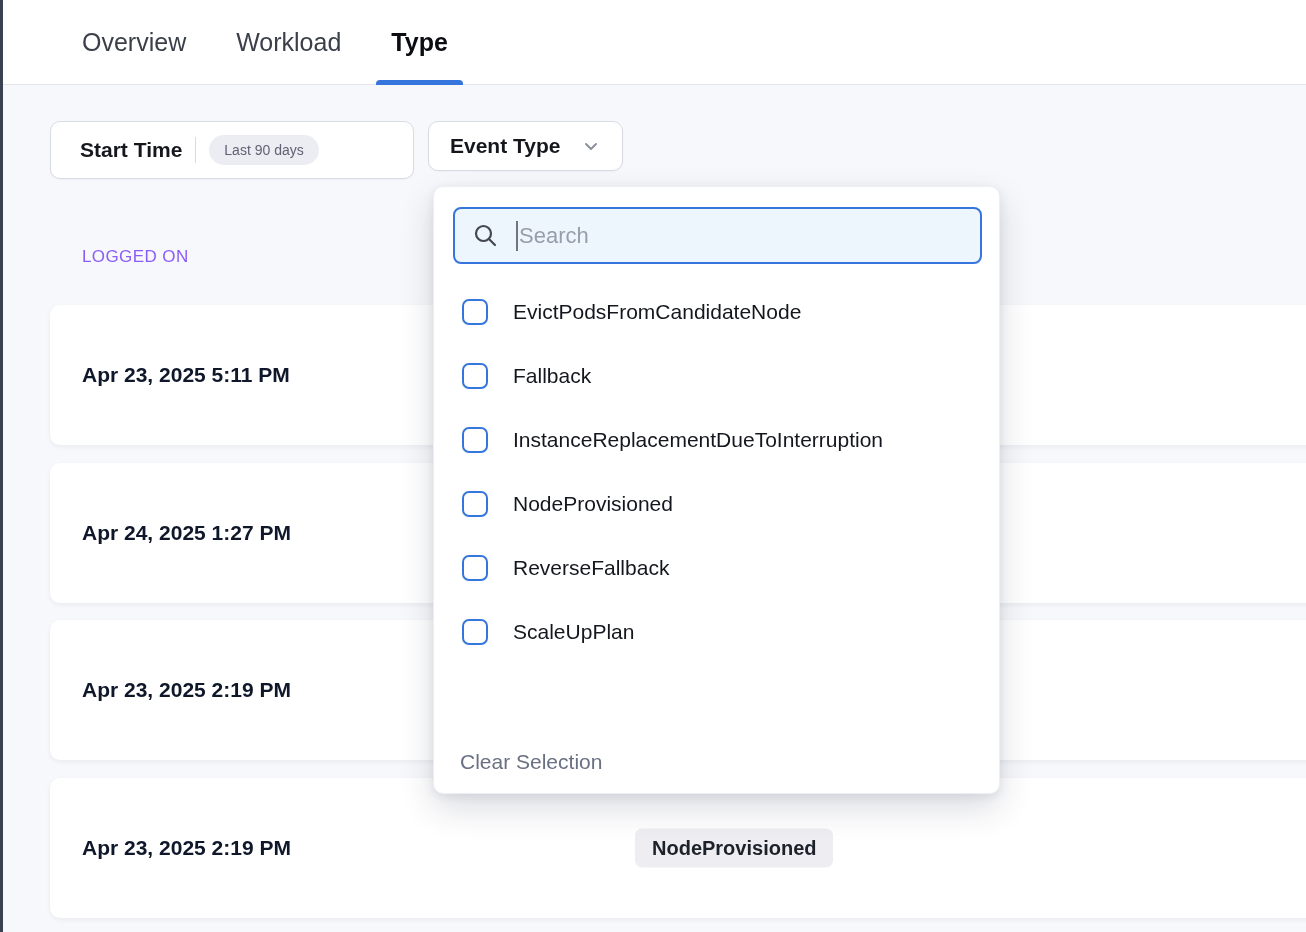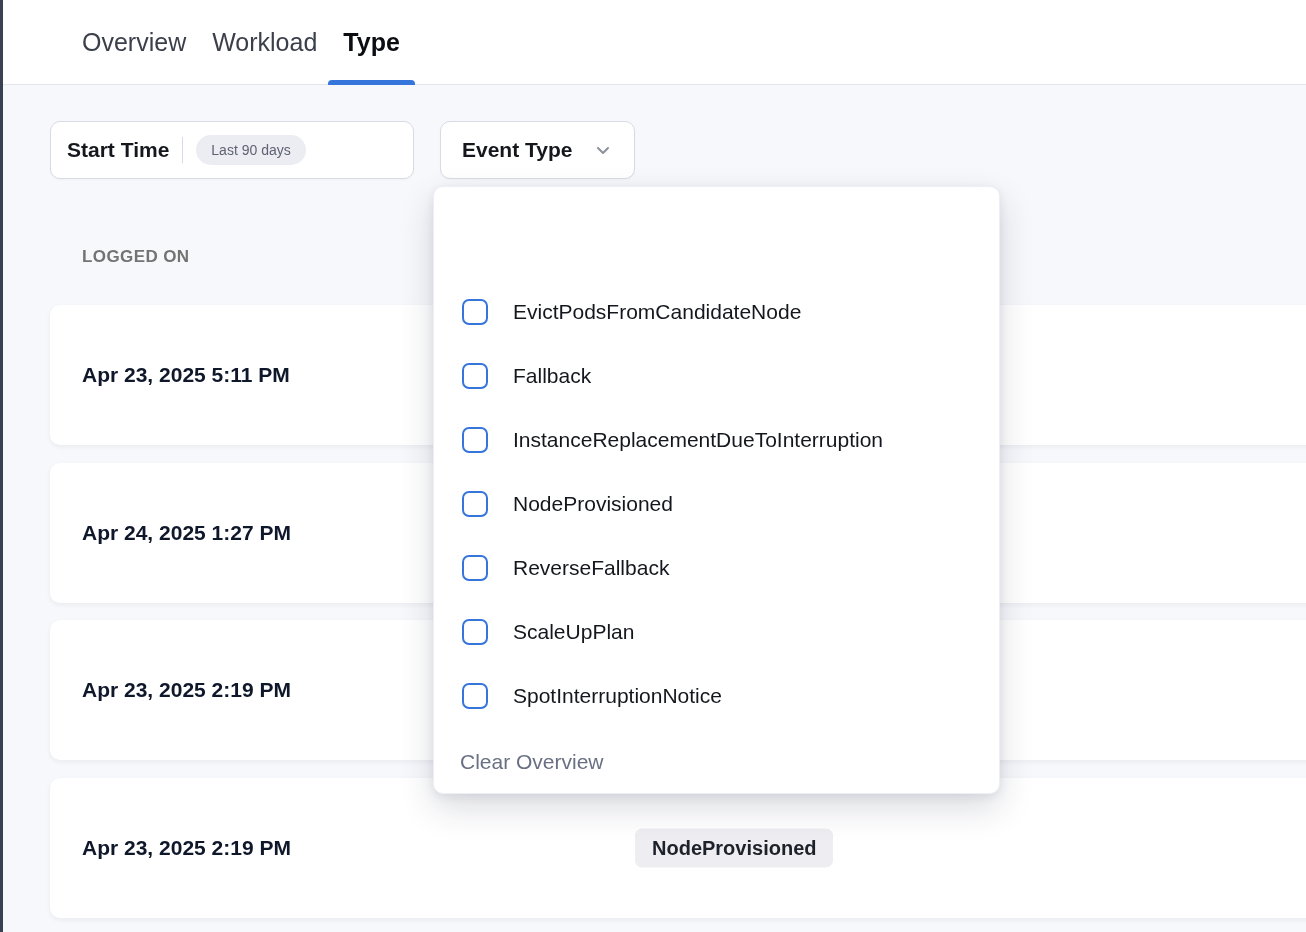--- a/index.html
+++ b/index.html
@@ -3,40 +3,40 @@
 <meta charset="utf-8">
 <style>
   *{box-sizing:border-box;margin:0;padding:0}
   html,body{width:1306px;height:932px}
   .screen{position:relative;width:1306px;height:932px;background:var(--page-bg,#f7f8fb);
     font-family:"Liberation Sans",sans-serif;overflow:hidden}
   .left-edge{position:absolute;left:0;top:0;width:3px;height:100%;background:var(--left-edge,#3a4150);z-index:40}
 
   
   .tabbar{position:absolute;left:3px;top:0;width:1303px;height:85px;background:#fff;
-    border-bottom:1px solid #e4e6ec;display:flex;align-items:stretch;gap:26px;padding-left:79px}
+    border-bottom:1px solid #e4e6ec;display:flex;align-items:stretch;gap:50px;padding-left:79px}
   .tab{display:flex;align-items:center;position:relative;font-size:25px;font-weight:500;color:#3a3f4a;cursor:pointer}
   .tab.active{font-weight:700;color:#0b0d12}
   .tab.active::after{content:"";position:absolute;left:-15px;right:-15px;bottom:-1px;height:5px;
     border-radius:4px 4px 0 0;background:var(--accent,#3575dc)}
 
   
   .filter-btn{position:absolute;background:#fff;border:1px solid var(--border,#d9dbe4);
     border-radius:10px;display:flex;align-items:center;cursor:pointer;box-shadow:0 1px 2px rgba(30,40,70,.03)}
-  .start-time-btn{left:50px;top:121px;width:364px;height:58px;padding:0 16px;gap:13px}
+  .start-time-btn{left:50px;top:121px;width:364px;height:58px;padding:0 29px;gap:13px}
   .start-label{font-size:21px;font-weight:700;color:#15171d;white-space:nowrap}
   .vdiv{width:1px;height:26px;background:#d9dbe4}
   .pill{background:var(--pill-bg,#ececf3);color:var(--pill-text,#5e6272);font-size:14px;
     border-radius:16px;padding:7px 15px;white-space:nowrap}
-  .event-type-btn{left:440px;top:121px;width:195px;height:58px;padding:0 21px;justify-content:space-between}
+  .event-type-btn{left:428px;top:121px;width:195px;height:50px;padding:0 21px;justify-content:space-between}
   .event-label{font-size:21px;font-weight:600;color:#15171d}
 
   
-  .col-header{position:absolute;left:82px;top:247px;font-size:17px;font-weight:700;
-    letter-spacing:.4px;color:#737373}
+  .col-header{position:absolute;left:82px;top:247px;font-size:17px;font-weight:400;
+    letter-spacing:.4px;color:#8b5cf6}
   .row{position:absolute;left:50px;width:1270px;height:140px;background:#fff;border-radius:10px;
     box-shadow:0 2px 5px rgba(30,40,70,.06)}
   .row .date{position:absolute;left:32px;top:50%;transform:translateY(-50%);
     font-size:21px;font-weight:700;color:#0f172a;white-space:nowrap}
   .row .badge{position:absolute;left:585px;top:50%;transform:translateY(-50%);
     background:#ededf2;border-radius:7px;padding:8px 17px;font-size:20px;font-weight:700;color:#1d2129;white-space:nowrap}
   .row .badge:empty{display:none}
 
   
   .dropdown{position:absolute;left:433px;top:186px;width:567px;height:608px;background:#fff;
@@ -96,20 +96,30 @@
   <div class="row" style="top:620px">
     <span class="date">Apr 23, 2025 2:19 PM</span>
 
   </div>
   <div class="row" style="top:778px">
     <span class="date">Apr 23, 2025 2:19 PM</span>
     <span class="badge">NodeProvisioned</span>
   </div>
 
   <div class="dropdown">
+    <div class="search-box">
+      <span style="display:flex">
+        <svg width="27" height="27" viewBox="0 0 27 27" fill="none">
+          <circle cx="11.5" cy="11.5" r="7.5" stroke="#43474f" stroke-width="2.2"></circle>
+          <path d="M17 17 L23 23" stroke="#43474f" stroke-width="2.2" stroke-linecap="round"></path>
+        </svg>
+      </span>
+      <span class="caret"></span>
+      <input class="search-input" type="text" placeholder="Search" style="">
+    </div>
 
     <div class="options">
       <div class="option">
         <span class="checkbox"></span>
         <span class="label">EvictPodsFromCandidateNode</span>
       </div>
       <div class="option">
         <span class="checkbox"></span>
         <span class="label">Fallback</span>
       </div>
@@ -122,21 +132,17 @@
         <span class="label">NodeProvisioned</span>
       </div>
       <div class="option">
         <span class="checkbox"></span>
         <span class="label">ReverseFallback</span>
       </div>
       <div class="option">
         <span class="checkbox"></span>
         <span class="label">ScaleUpPlan</span>
       </div>
-      <div class="option">
-        <span class="checkbox"></span>
-        <span class="label">SpotInterruptionNotice</span>
-      </div>
     </div>
 
-    <div class="clear">Clear Overview</div>
+    <div class="clear">Clear Selection</div>
   </div>
 </div>
 
 </body></html>

